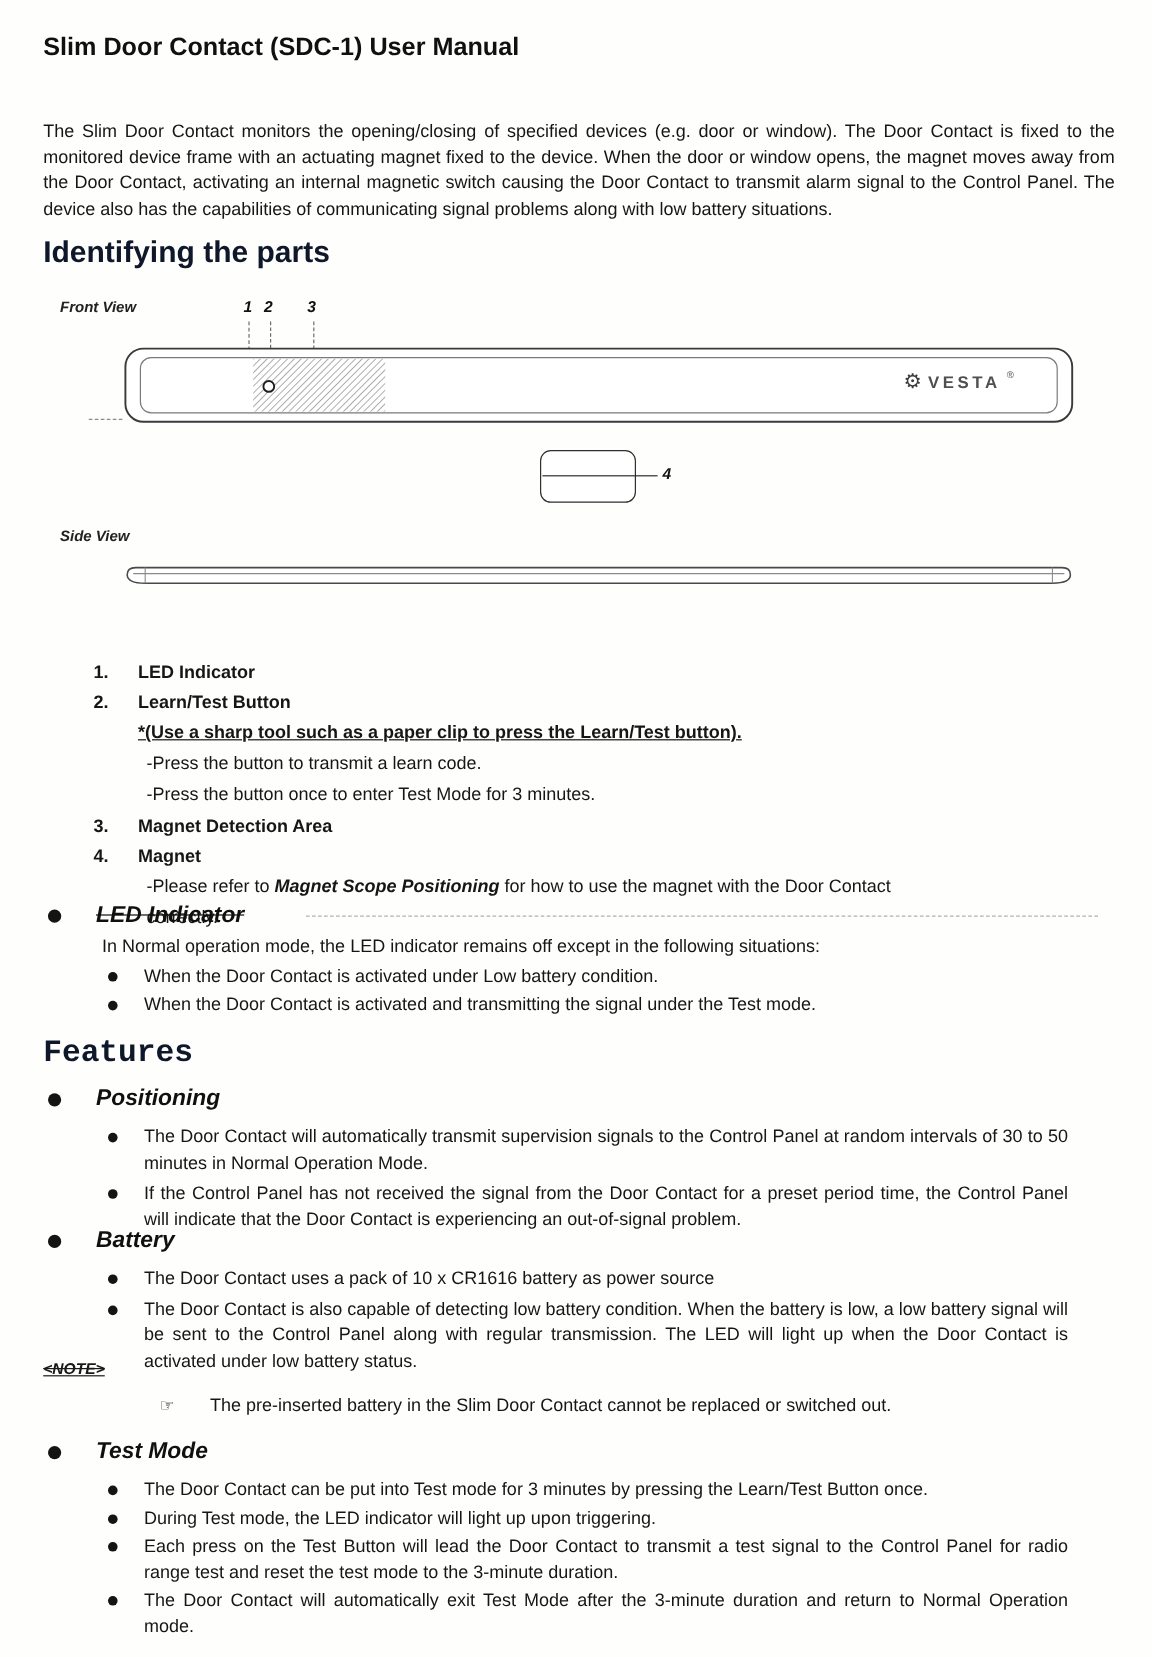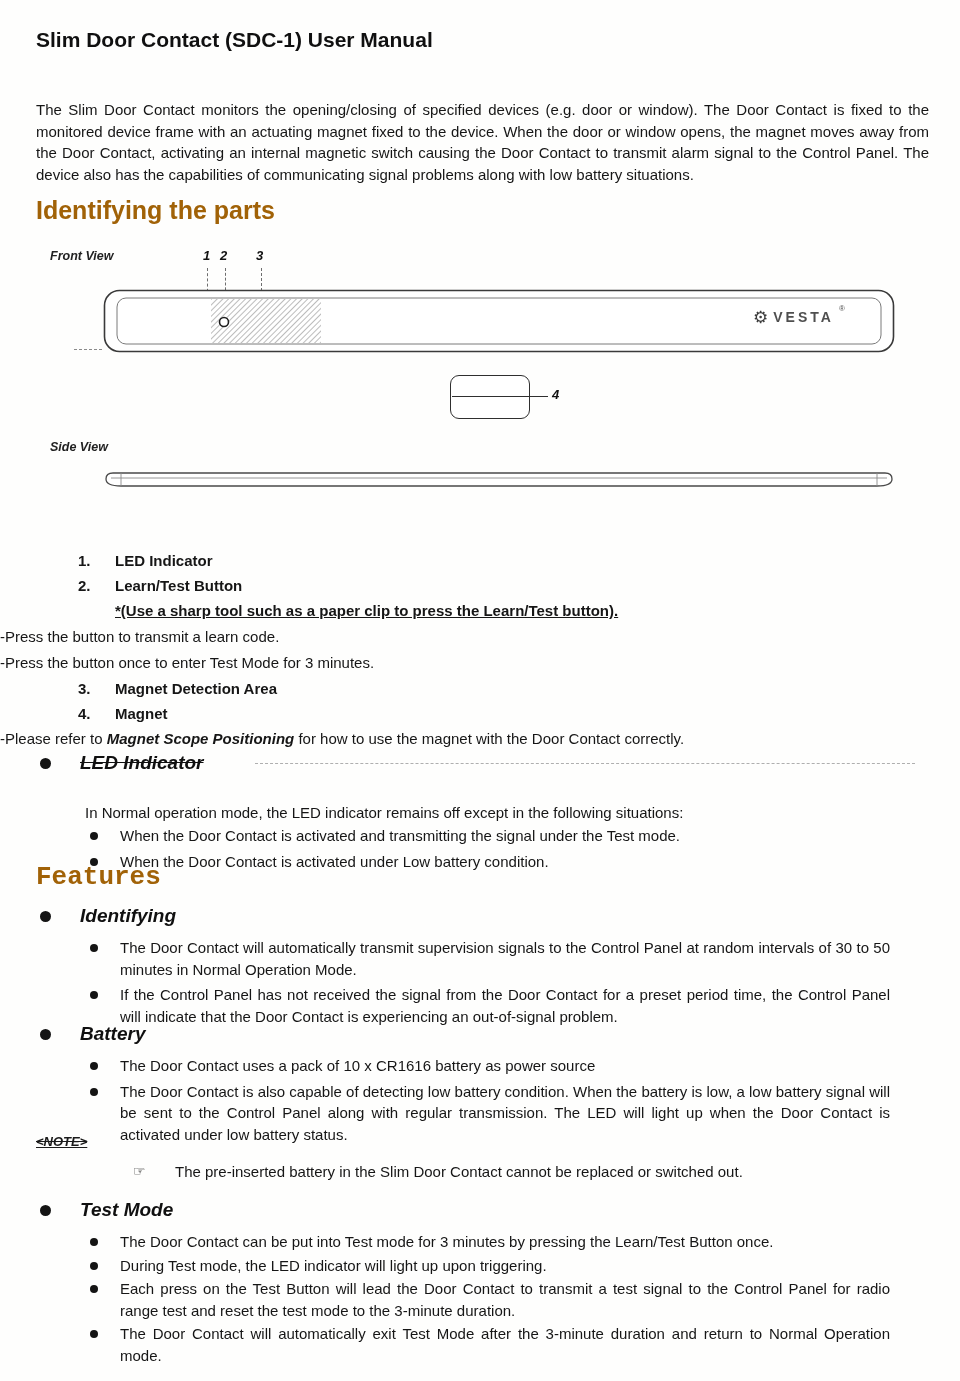--- a/index.html
+++ b/index.html
@@ -4,72 +4,72 @@
 <style>
   * { margin:0; padding:0; box-sizing:border-box; }
   html,body { background:#ffffff; }
   .page {
     position:relative; width:960px; height:1381px; margin:0;
     background:#fefefd; color:#161616; overflow:hidden;
     font-family:"Liberation Sans", sans-serif;
   }
   h1.title { position:absolute; left:36px; top:28px; font-size:21px; font-weight:bold; color:#101010; }
   .intro { position:absolute; left:36px; top:99px; width:893px; font-size:15px; line-height:21.5px; text-align:justify; }
-  h2.sec { position:absolute; left:36px; font-weight:bold; color:#a16207; }
+  h2.sec { position:absolute; left:36px; font-weight:bold; color:#0f172a; }
   #sec-identifying { top:196px; font-size:25px; }
   #sec-features { top:862px; font-size:26px;font-family:Liberation Mono, monospace; }
 
   
   .diagram { position:absolute; left:0; top:243px; width:960px; height:302px; }
   .fv-label,.sv-label { position:absolute; font-size:12.5px; font-weight:bold; font-style:italic; color:#222; }
   .fv-label { left:50px; top:6px; }
   .sv-label { left:50px; top:197px; }
   .callout { position:absolute; font-size:13px; font-weight:bold; font-style:italic; color:#111; }
   #callout-1 { left:203px; top:5px; }
   #callout-2 { left:220px; top:5px; }
   #callout-3 { left:256px; top:5px; }
   #callout-4 { left:552px; top:144px; }
   .dashline { position:absolute; width:0; border-left:1.5px dashed #6e6e6e; }
   #dash-1 { left:207px; top:25px; height:55px; }
   #dash-2 { left:225px; top:25px; height:61px; }
   #dash-3 { left:261px; top:25px; height:43px; }
   .front-svg { position:absolute; left:103px; top:45px; }
-  .logo { position:absolute; left:753px; top:66px; display:flex; align-items:flex-start; gap:5px; }
+  .logo { position:absolute; left:753px; top:66px; display:flex; align-items:center; gap:5px; }
   .gear { font-size:17px; line-height:1; color:#3d3d3d; }
   .gear::before { content:"⚙"; }
   .brand { font-size:14px; font-weight:bold; letter-spacing:3px; color:#4f4f4f; }
   .brand-sup { font-size:8px; color:#4f4f4f; position:relative; top:-5px; }
   .magnet { position:absolute; left:450px; top:132px; width:80px; height:44px;
     border:1.6px solid #2f2f2f; border-radius:9px; background:#fff; }
   .magnet-line { position:absolute; left:452px; top:153px; width:96px; border-top:1.6px solid #2f2f2f; }
   .side-svg { position:absolute; left:103px; top:227px; }
   .artifact-sm { position:absolute; left:74px; top:106px; width:28px; border-top:1.5px dashed #8a8a8a; }
 
   
   .parts { position:absolute; left:0; top:548px; width:764px; font-size:15px; }
   .p-row { line-height:25px; padding-left:78px; }
   .p-num { display:inline-block; width:37px; font-weight:bold; }
   .p-title { font-weight:bold; }
   .p-note { line-height:26px; padding-left:115px; font-weight:bold; text-decoration:underline; }
-  .p-dash { line-height:26px; }
+  .p-dash { line-height:26px; padding-left:122px; }
   .em-bi { font-weight:bold; font-style:italic; }
 
   
   .sec-head { display:flex; align-items:center; height:26px; }
   .big-dot { width:11px; height:11px; border-radius:50%; background:#141414; margin-left:40px; flex:0 0 auto; }
   .sec-title { margin-left:29px; font-size:19px; font-weight:bold; font-style:italic; color:#101010; }
   .strike { text-decoration:line-through; }
   .sb { display:flex; margin-top:2px; line-height:21.5px; font-size:15px; }
   .sb .dot { width:8px; height:8px; border-radius:50%; background:#141414; margin-left:90px; margin-top:7px; flex:0 0 auto; }
   .sb .txt { margin-left:22px; width:770px; text-align:justify; }
   .mt8 { margin-top:8px !important; }
   .mt4 { margin-top:4px !important; }
 
   .led-sec { position:absolute; left:0; top:750px; width:960px; }
-  .led-intro { padding-left:85px; margin-top:26px; line-height:21px; font-size:15px; }
+  .led-intro { padding-left:85px; margin-top:2px; line-height:21px; font-size:15px; }
   .artifact-dashes { position:absolute; left:255px; top:763px; width:660px; border-top:1.5px dashed #9c9c9c; opacity:.8; }
 
   .feat { position:absolute; left:0; width:960px; }
   #feat-supervision { top:903px; }
   #feat-battery { top:1021px; }
   #feat-test { top:1197px; }
 
   .note-block { position:absolute; left:0; top:1132px; width:960px; font-size:15px; }
   .note-label { margin-left:36px; font-size:13px; font-weight:bold; font-style:italic;
     text-decoration:underline line-through; display:inline-block; color:#1a1a1a; }
@@ -152,37 +152,37 @@
       <span>-Please refer to </span><span class="em-bi">Magnet Scope Positioning</span><span> for how to use the magnet with the Door Contact correctly.</span>
     </div>
   </div>
 
   <div class="led-sec">
     <div class="sec-head">
       <span class="big-dot"></span>
       <span class="sec-title strike">LED Indicator</span>
     </div>
     <div class="led-intro">In Normal operation mode, the LED indicator remains off except in the following situations:</div>
+    <div class="sb mt4">
+      <span class="dot"></span>
+      <div class="txt">When the Door Contact is activated under Low battery condition.</div>
+    </div>
     <div class="sb">
       <span class="dot"></span>
       <div class="txt">When the Door Contact is activated and transmitting the signal under the Test mode.</div>
     </div>
-    <div class="sb mt4">
-      <span class="dot"></span>
-      <div class="txt">When the Door Contact is activated under Low battery condition.</div>
-    </div>
   </div>
   <div class="artifact-dashes"></div>
 
   <h2 class="sec" id="sec-features">Features</h2>
 
   <div class="feat" id="feat-supervision">
     <div class="sec-head">
       <span class="big-dot"></span>
-      <span class="sec-title">Identifying</span>
+      <span class="sec-title">Positioning</span>
     </div>
     <div class="sb mt8">
       <span class="dot"></span>
       <div class="txt">The Door Contact will automatically transmit supervision signals to the Control Panel at random intervals of 30 to 50 minutes in Normal Operation Mode.</div>
     </div>
     <div class="sb mt4">
       <span class="dot"></span>
       <div class="txt">If the Control Panel has not received the signal from the Door Contact for a preset period time, the Control Panel will indicate that the Door Contact is experiencing an out-of-signal problem.</div>
     </div>
   </div>

